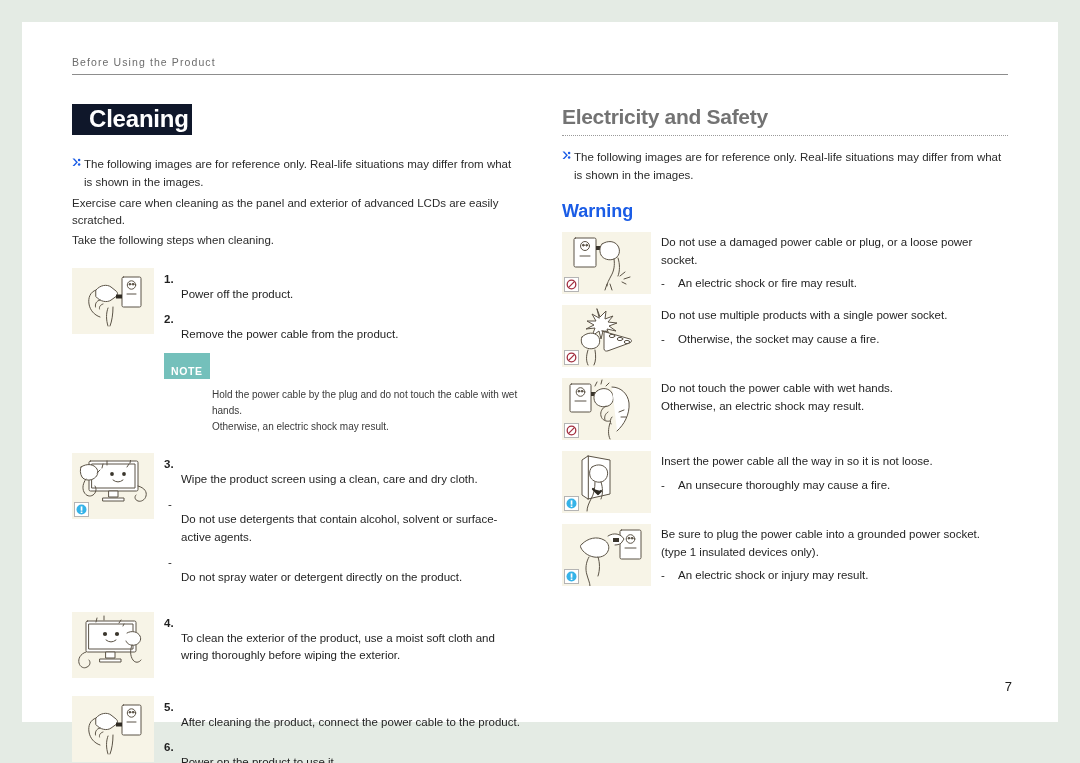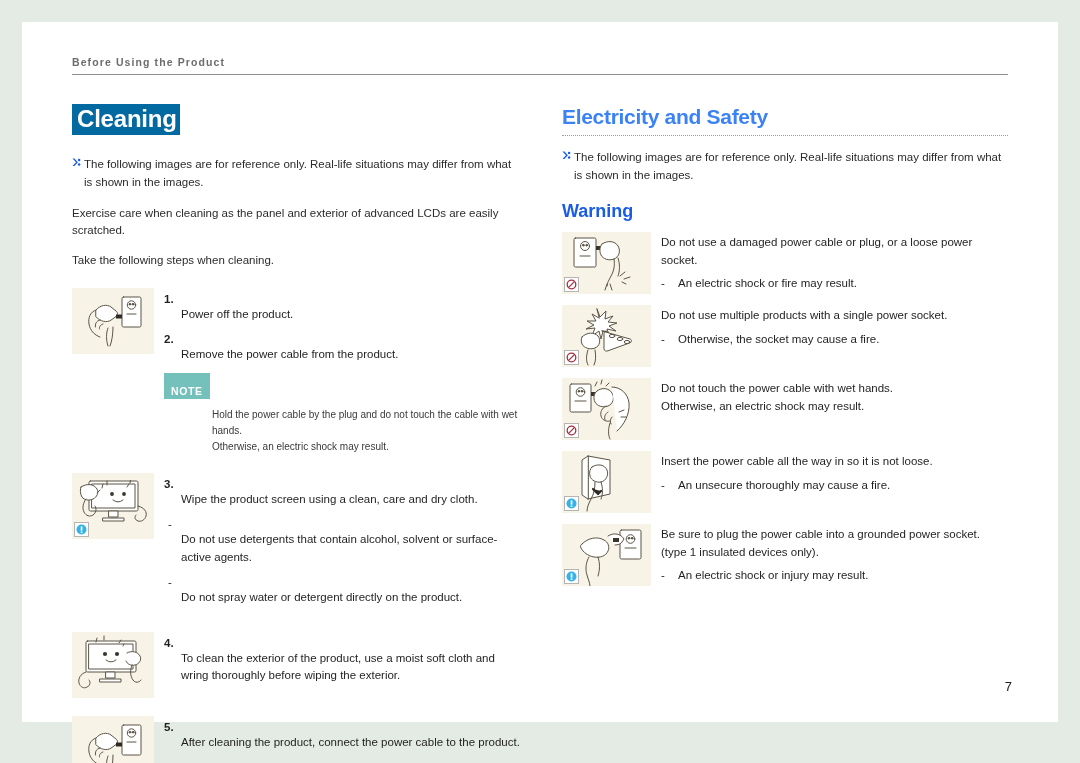--- a/index.html
+++ b/index.html
@@ -28,21 +28,20 @@
     left: 50px;
     top: 34px;
     width: 936px;
   }
   .running-header .label {
     font-size: 10.5px;
     color: #6c6c6c;
     letter-spacing: 1.1px;
     font-family: "Liberation Sans", sans-serif;
     padding-bottom: 6px;
-    font-weight: bold;
   }
   .running-header .rule {
     height: 1px;
     background: #8d8d8d;
     width: 100%;
   }
 
   
   .col {
     position: absolute;
@@ -50,29 +49,29 @@
   }
   .col-left  { left: 50px;  width: 450px; }
   .col-right { left: 540px; width: 446px; }
 
   
   .h1-sel {
     display: inline-block;
     font-size: 24px;
     font-weight: bold;
     color: #ffffff;
-    background: #0369a1;
+    background: #0f172a;
     line-height: 1.18;
-    padding: 1px 3px 2px 5px;
+    padding: 1px 3px 2px 17px;
     letter-spacing: -0.2px;
   }
   .h1-plain {
     font-size: 21px;
     font-weight: bold;
-    color: #3b82f6;
+    color: #737373;
     letter-spacing: -0.3px;
     line-height: 1.2;
     padding-bottom: 4px;
   }
   .dotted-rule {
     border-top: 1px dotted #9a9a9a;
     width: 100%;
     height: 0;
     margin-top: 2px;
   }
@@ -98,21 +97,21 @@
     width: 12px;
     padding-top: 2px;
   }
   .chev svg { display: block; }
   .notice .txt { flex: 1 1 auto; }
 
   .body-para {
     font-size: 11.5px;
     color: #2b2b2b;
     line-height: 1.5;
-    margin-top: 13px;
+    margin-top: 3px;
   }
 
   
   .step-row {
     display: flex;
     margin-top: 18px;
   }
   .thumb {
     flex: 0 0 auto;
     width: 82px;

